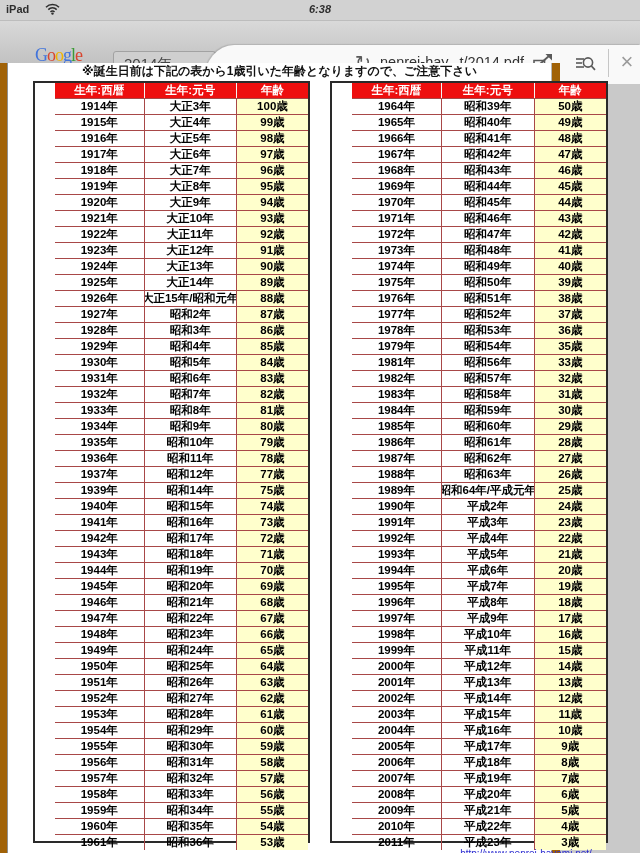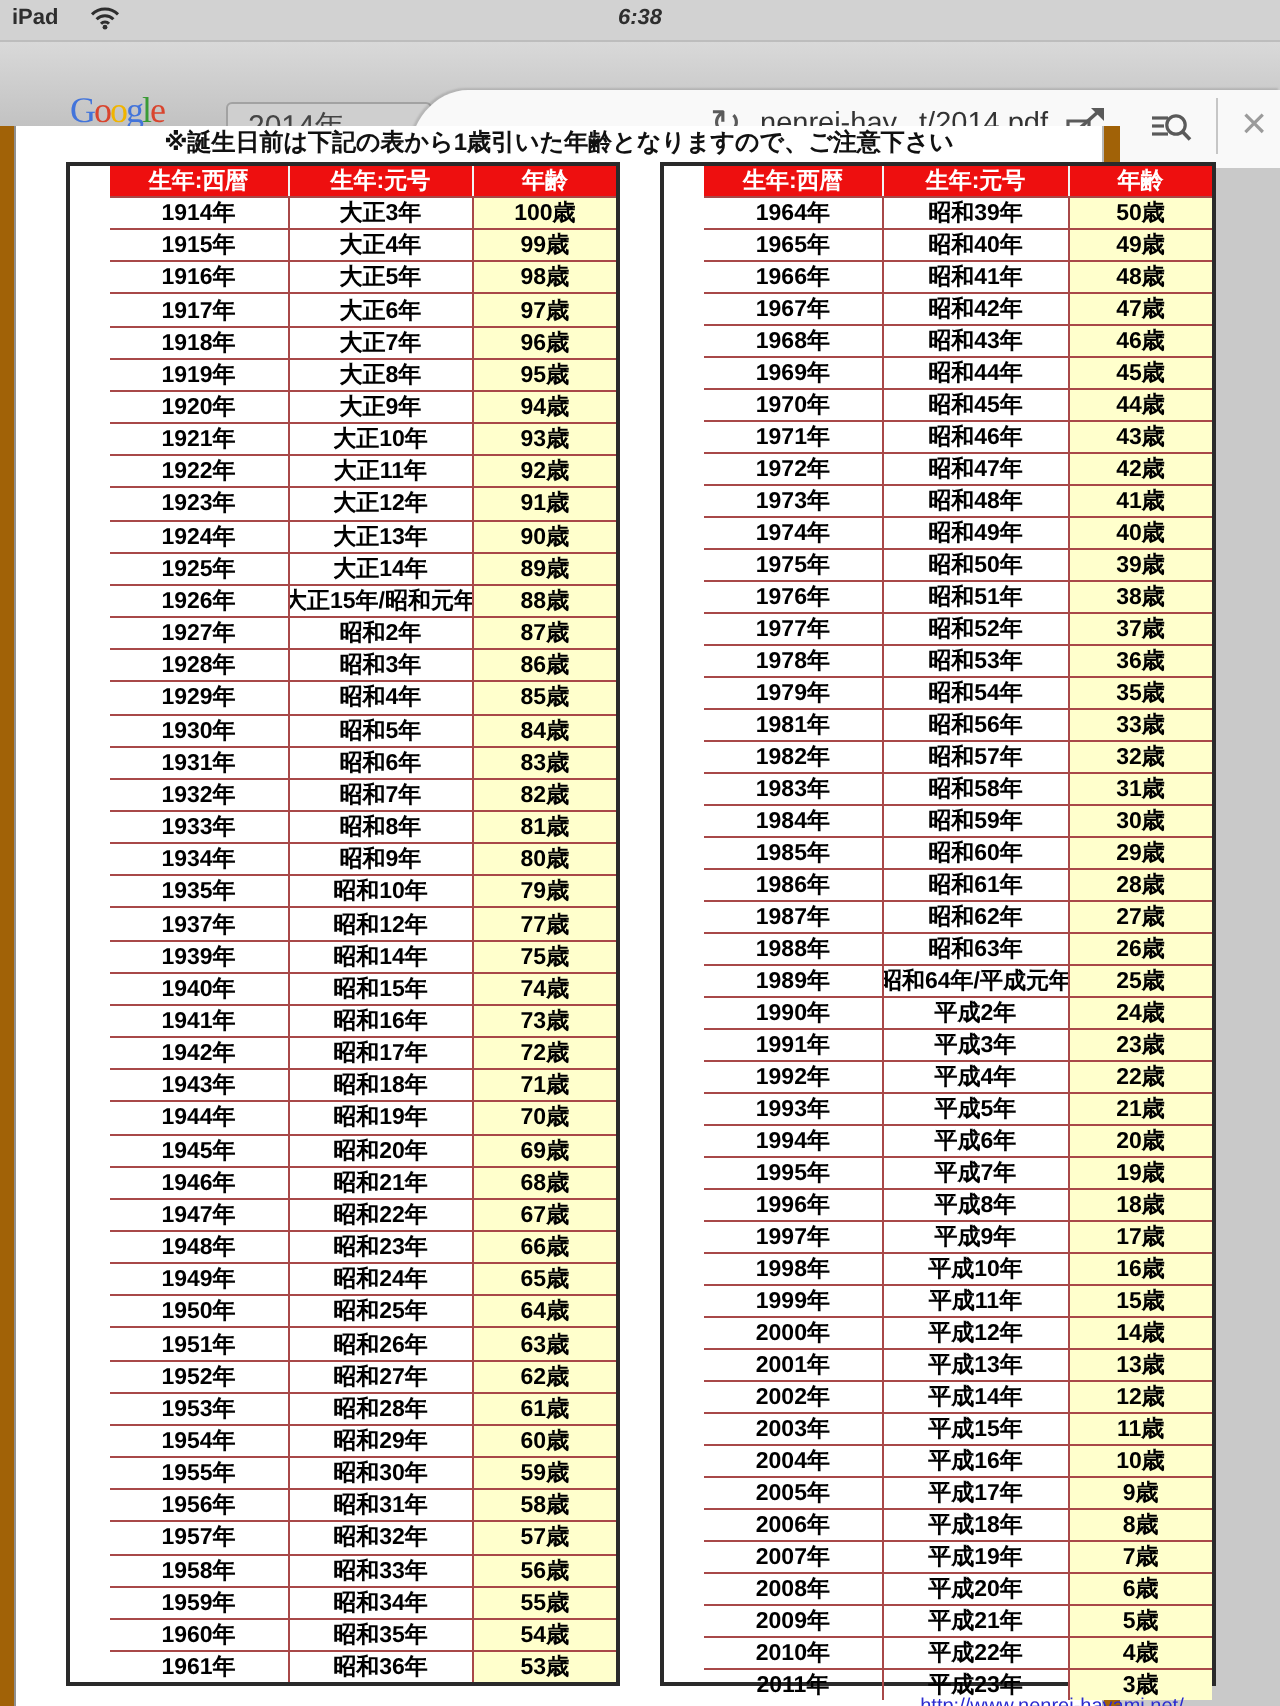--- a/index.html
+++ b/index.html
@@ -236,20 +236,25 @@
               <div class="td c0">1934年</div>
               <div class="td c1">昭和9年</div>
               <div class="td c2">80歳</div>
             </div>
             <div class="tr">
               <div class="td c0">1935年</div>
               <div class="td c1">昭和10年</div>
               <div class="td c2">79歳</div>
             </div>
             <div class="tr">
+              <div class="td c0">1936年</div>
+              <div class="td c1">昭和11年</div>
+              <div class="td c2">78歳</div>
+            </div>
+            <div class="tr">
               <div class="td c0">1937年</div>
               <div class="td c1">昭和12年</div>
               <div class="td c2">77歳</div>
             </div>
             <div class="tr">
               <div class="td c0">1939年</div>
               <div class="td c1">昭和14年</div>
               <div class="td c2">75歳</div>
             </div>
             <div class="tr">

